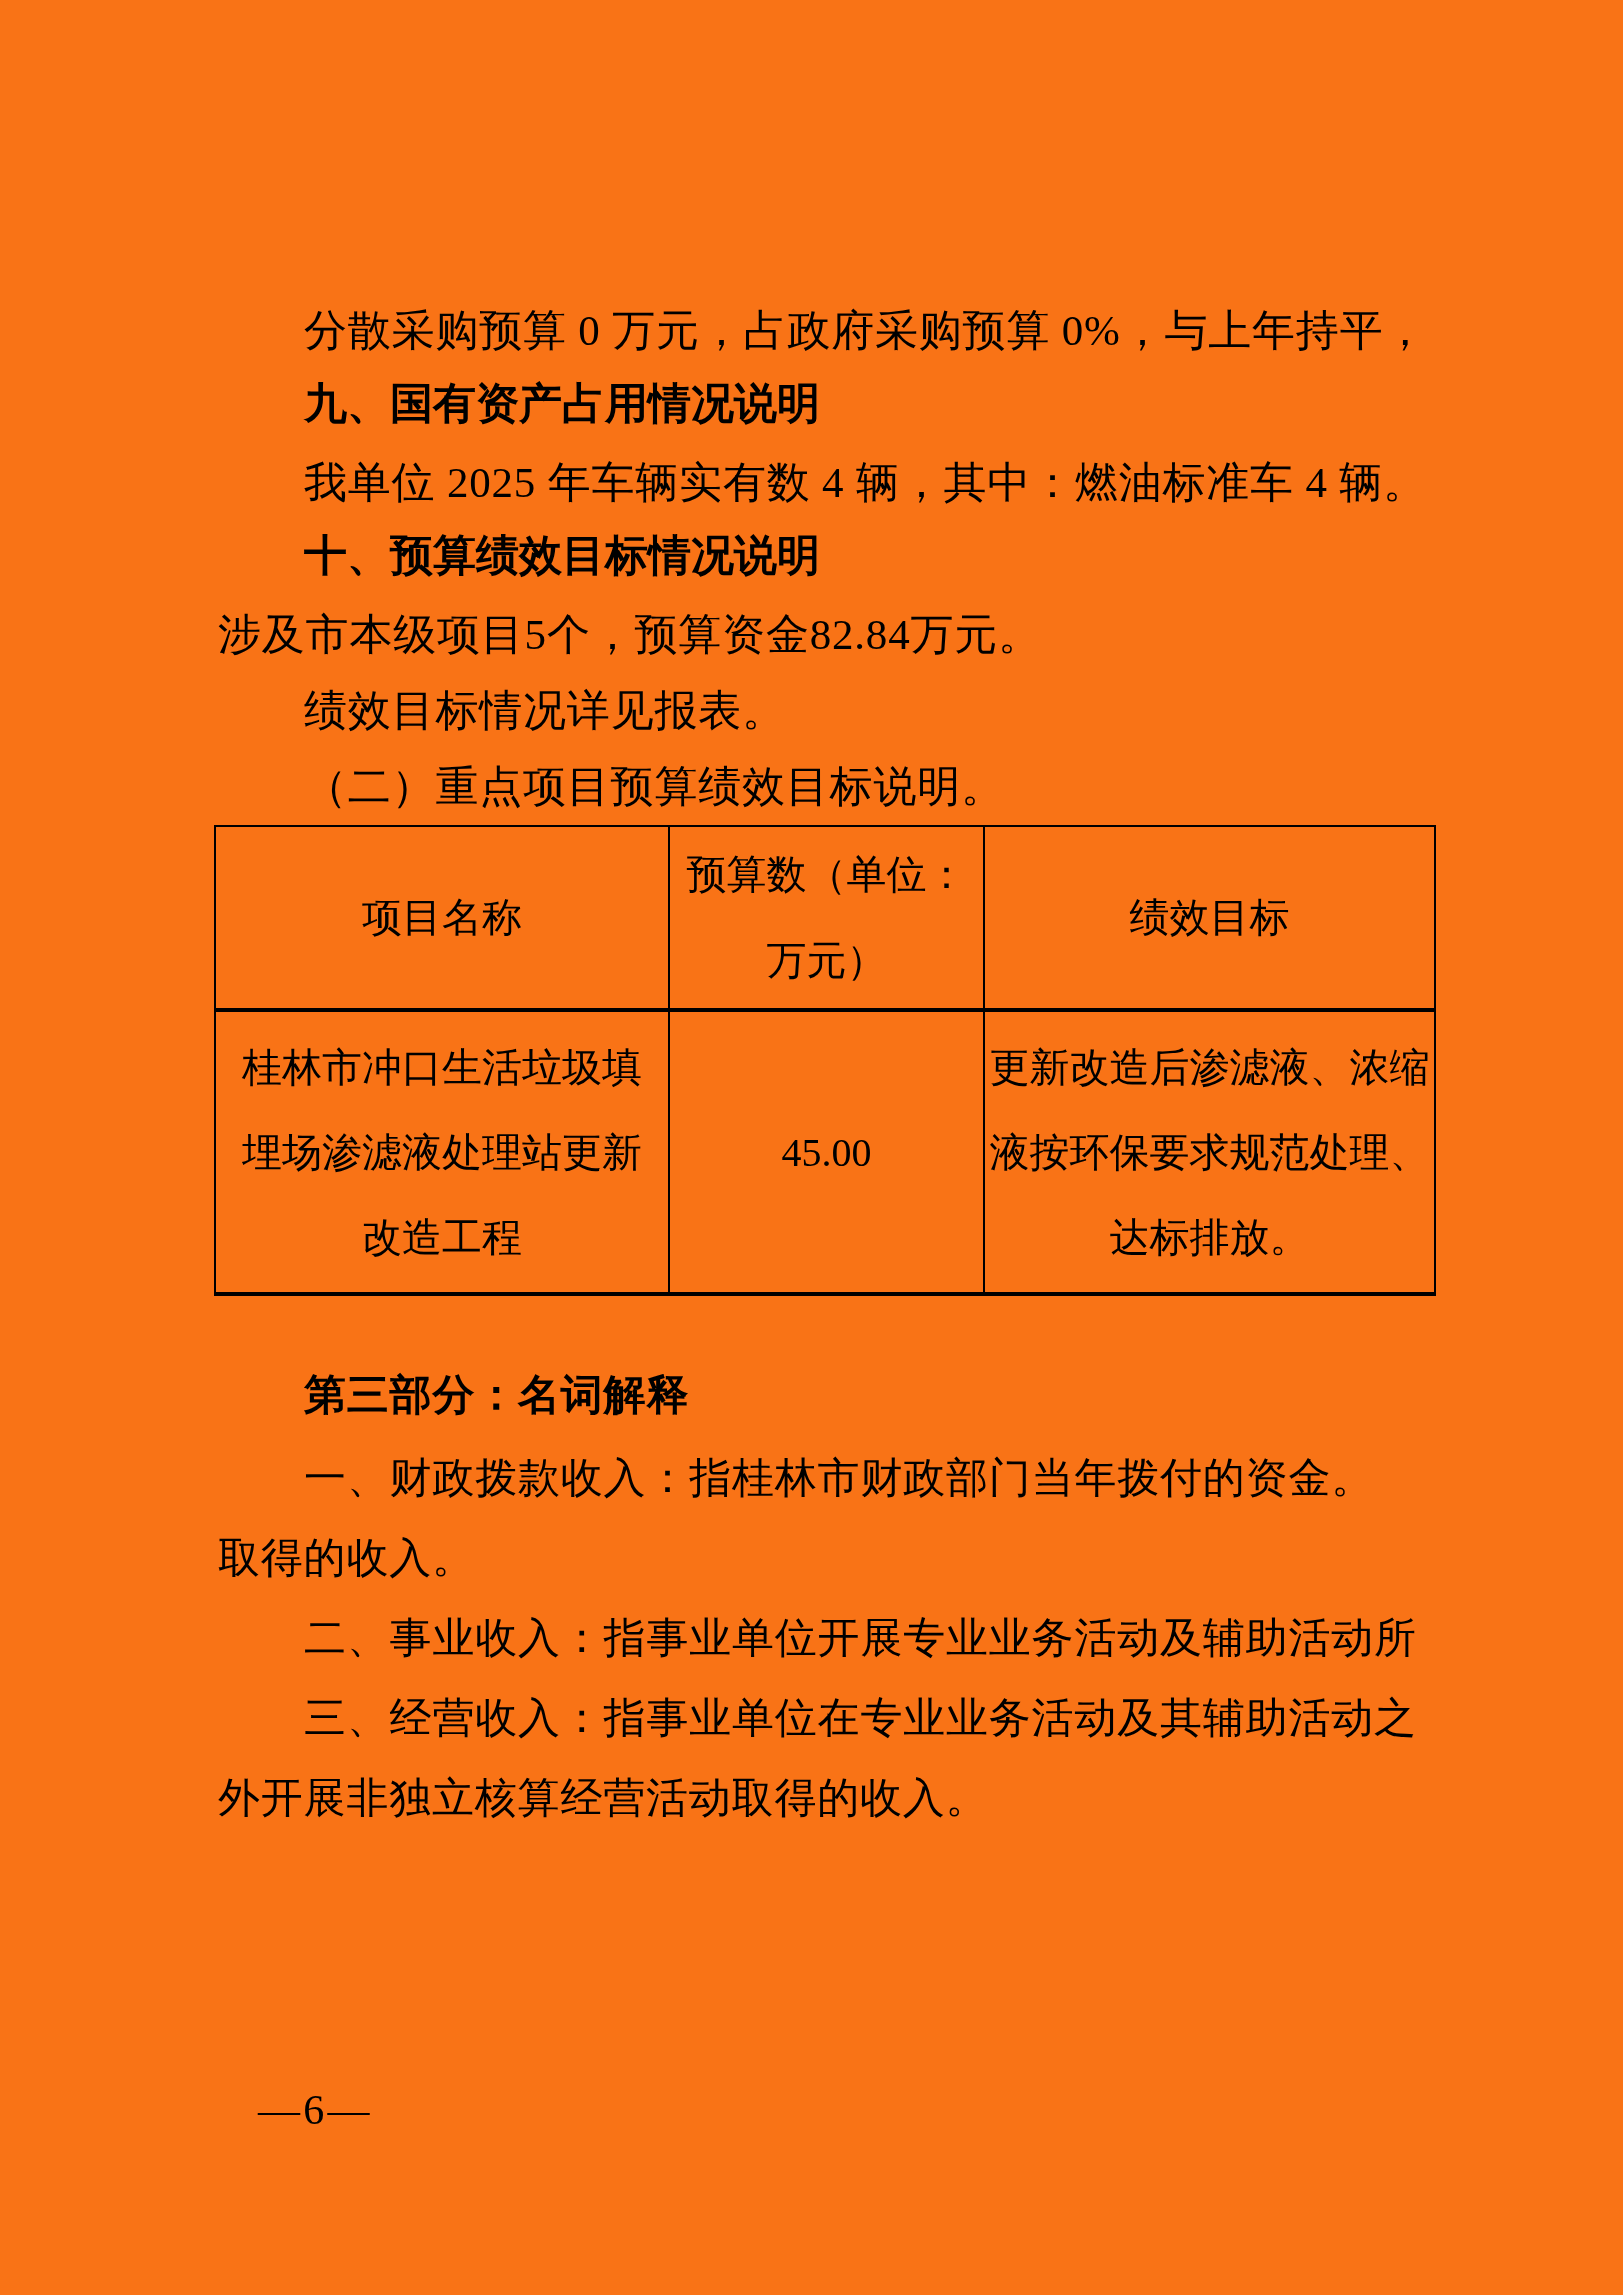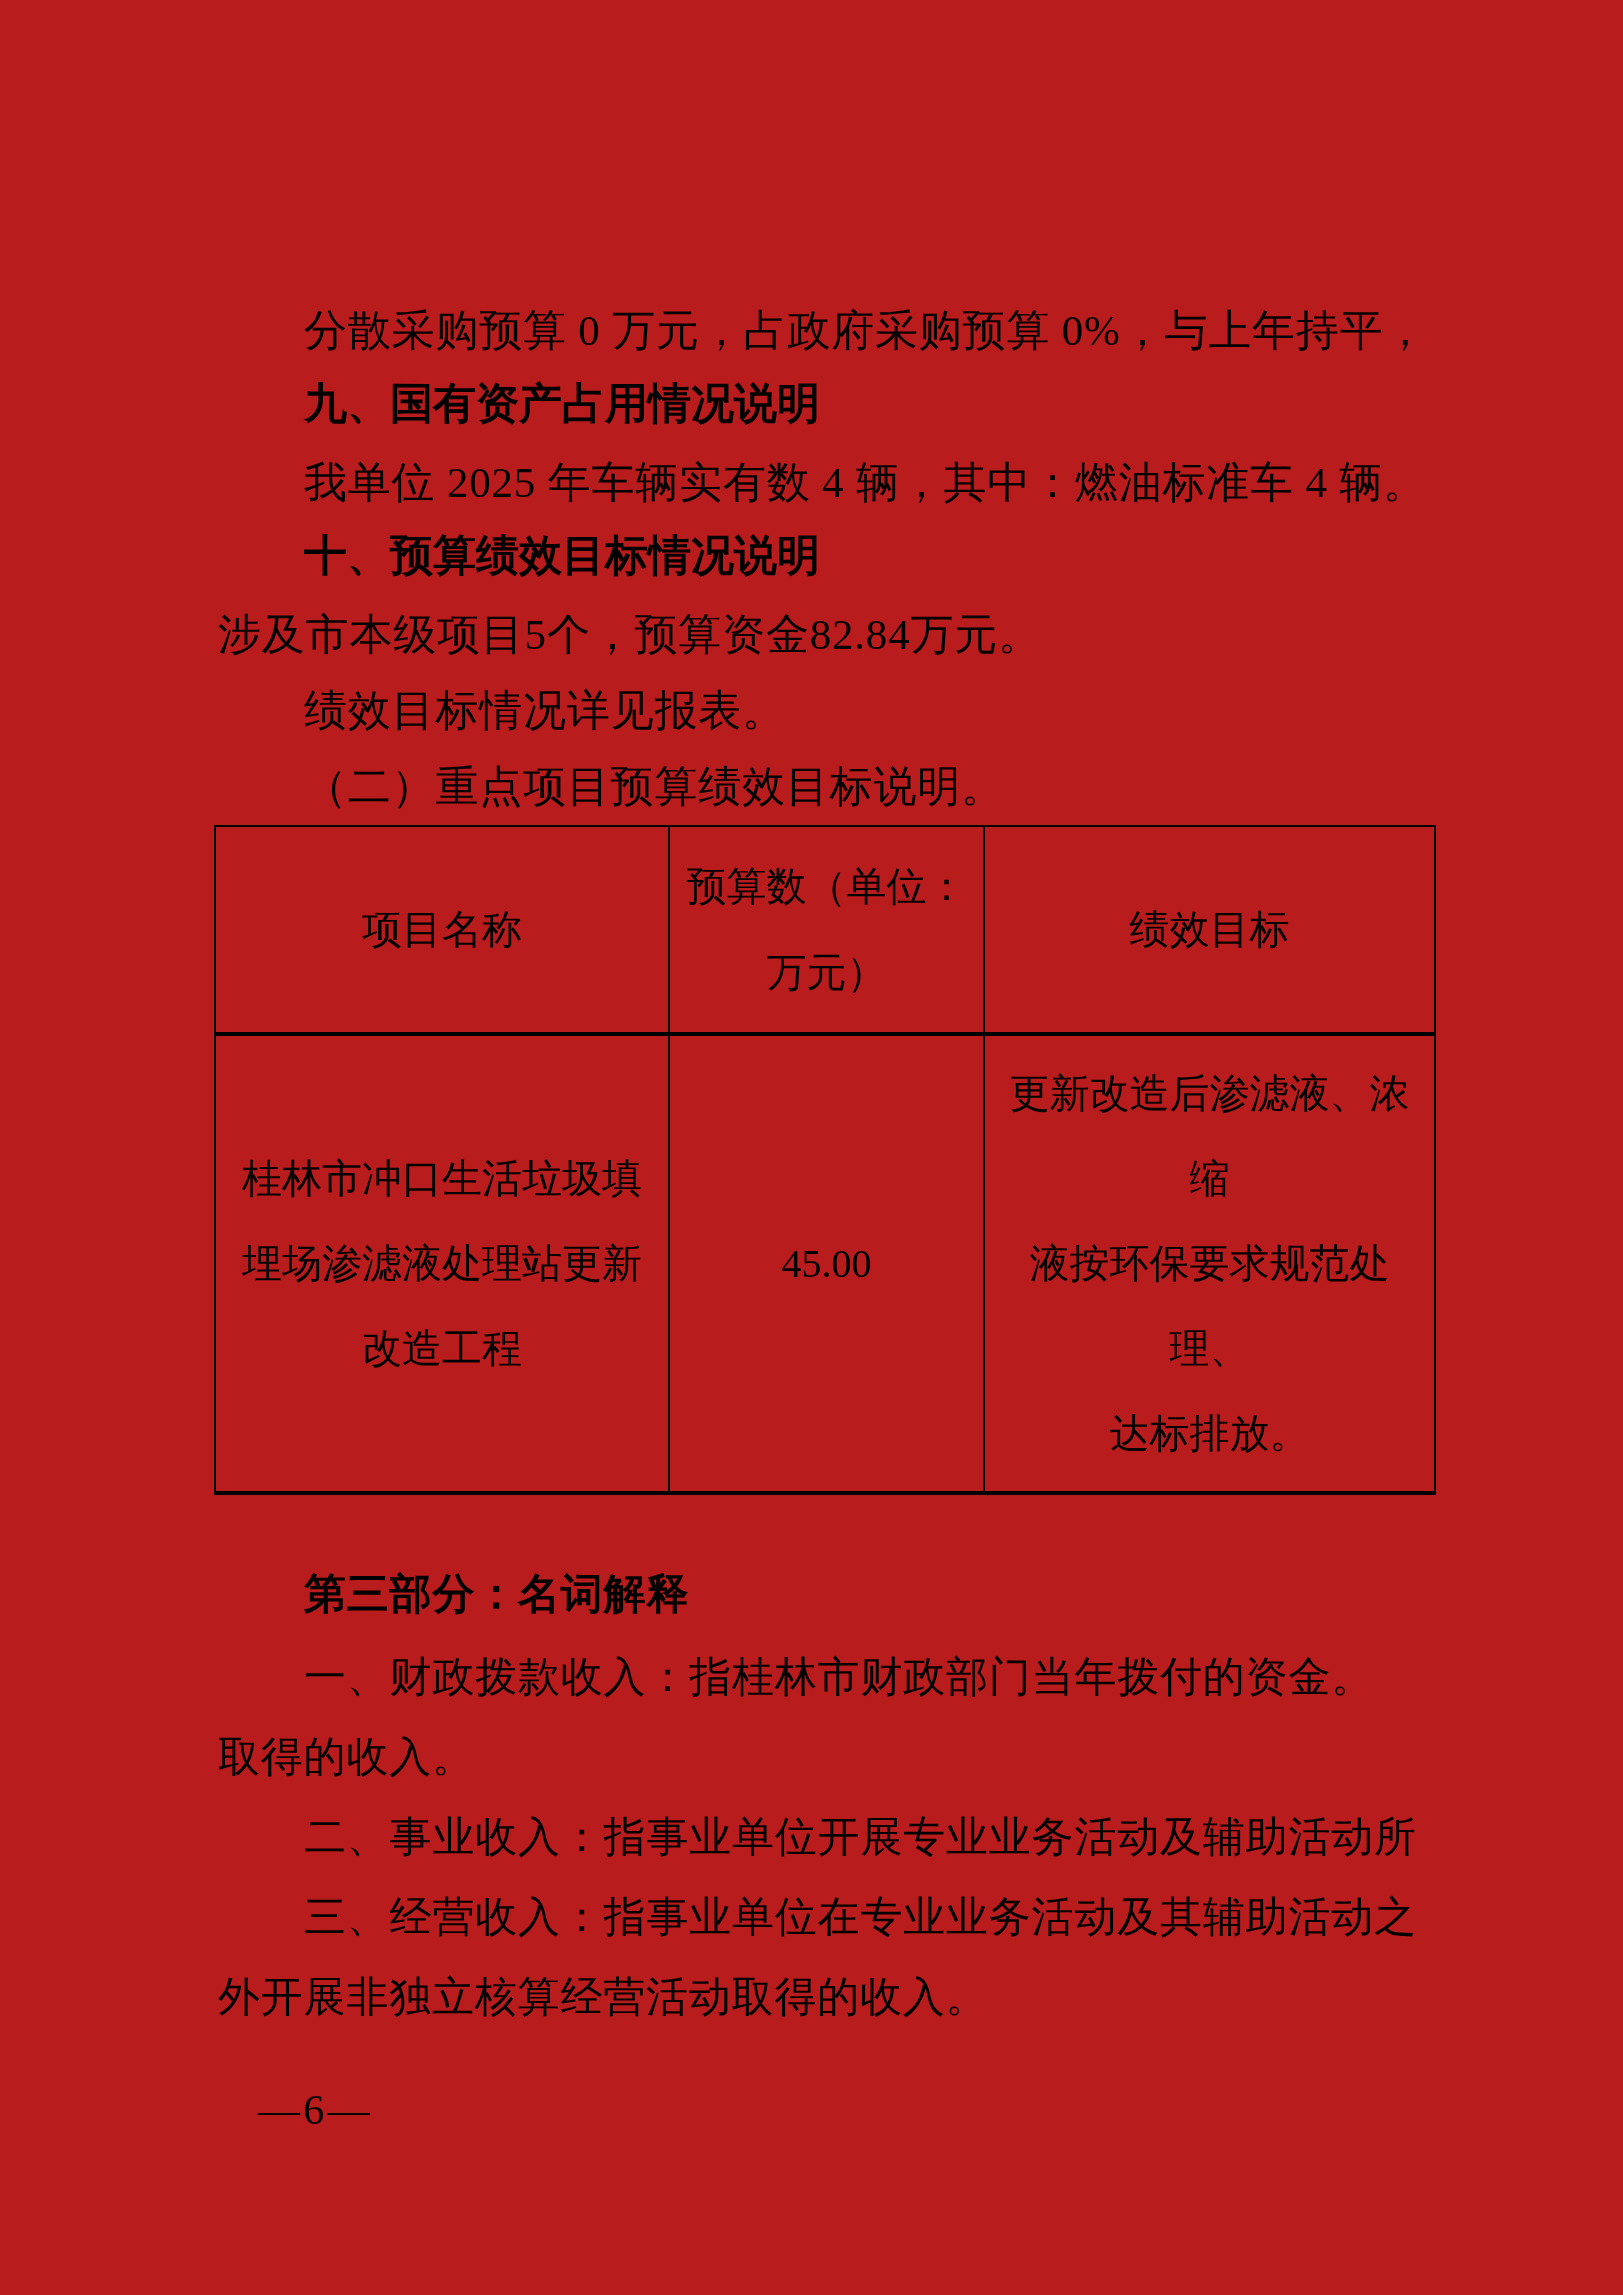--- a/index.html
+++ b/index.html
@@ -4,21 +4,21 @@
 <style>
   html, body {
     margin: 0;
     padding: 0;
     background: #ffffff;
   }
   .page {
     position: relative;
     width: 1623px;
     height: 2295px;
-    background: #b91c1c;
+    background: #f97316;
     color: #000000;
     font-family: "Liberation Serif", "DejaVu Serif", serif;
     overflow: hidden;
   }
   .content {
     position: absolute;
     left: 218px;
     top: 293px;
     width: 1217px;
   }
@@ -41,21 +41,21 @@
     width: 1219px;
     margin-left: -4px;
     border: 2.4px solid #000000;
     border-bottom: 4px solid #000000;
   }
   .perf-table th, .perf-table td {
     border: 2.4px solid #000000;
     text-align: center;
     vertical-align: middle;
     white-space: pre-line;
-    padding: 15px;
+    padding: 3px;
     font-weight: normal;
     font-size: 40px;
   }
   .perf-table thead th {
     height: 175px;
     line-height: 86px;
     border-bottom: 4px solid #000000;
   }
   .perf-table tbody td {
     height: 274px;

